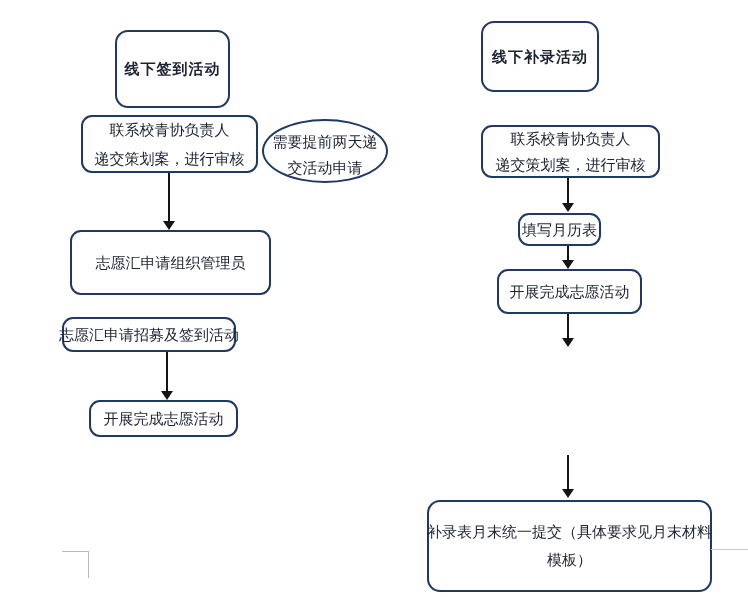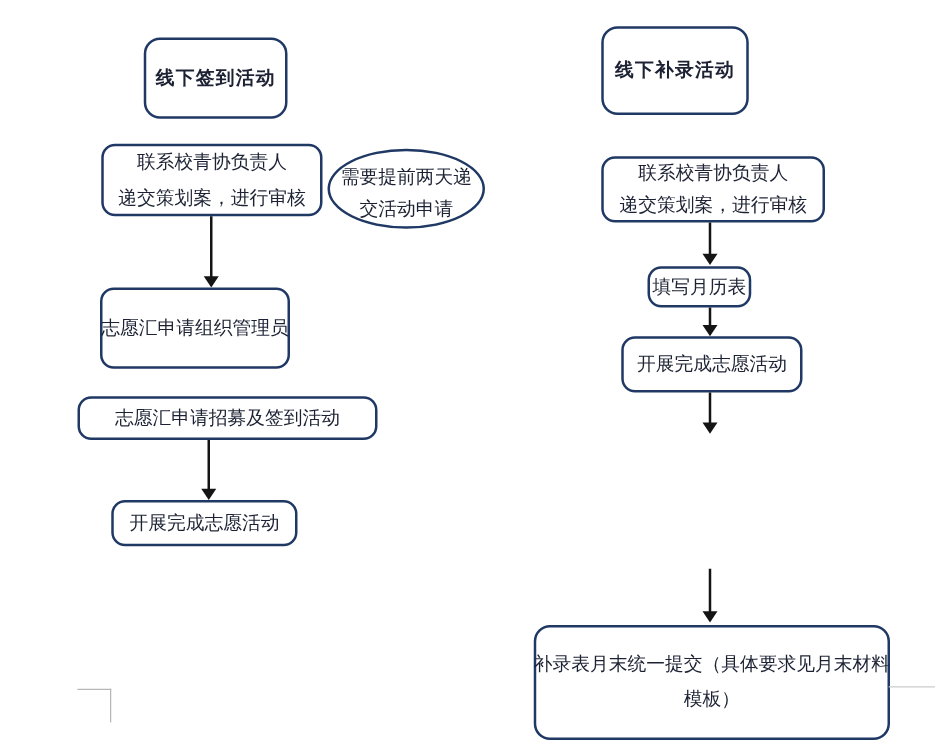--- a/index.html
+++ b/index.html
@@ -46,44 +46,44 @@
     border-right:6px solid transparent;
     border-top:9px solid var(--arrow);
   }
   .table-mark{position:absolute;background:var(--mark);}
 </style>
 </head>
 <body>
 
 <div class="canvas">
 
-  <div class="node title" style="left:115px;top:30px;width:115px;height:65px">
+  <div class="node title" style="left:115px;top:30px;width:115px;height:78px">
     <div class="line">线下签到活动</div>
   </div>
 
   <div class="node" style="left:81px;top:115px;width:177px;height:58px;line-height:29px">
     <div class="line">联系校青协负责人</div>
     <div class="line">递交策划案，进行审核</div>
   </div>
 
   <div class="node ellipse" style="left:262px;top:119px;width:126px;height:64px">
     <div class="line">需要提前两天递</div>
     <div class="line">交活动申请</div>
   </div>
 
   <div class="arrow" style="left:163px;top:173px;height:57px">
     <div class="arrow-line"></div>
     <div class="arrow-head"></div>
   </div>
 
-  <div class="node" style="left:80px;top:230px;width:152px;height:65px;line-height:30px">
+  <div class="node" style="left:70px;top:230px;width:201px;height:65px;line-height:30px">
     <div class="line">志愿汇申请组织管理员</div>
   </div>
 
-  <div class="node" style="left:62px;top:317px;width:240px;height:35px">
+  <div class="node" style="left:62px;top:317px;width:174px;height:35px">
     <div class="line">志愿汇申请招募及签到活动</div>
   </div>
 
   <div class="arrow" style="left:161px;top:352px;height:48px">
     <div class="arrow-line"></div>
     <div class="arrow-head"></div>
   </div>
 
   <div class="node" style="left:89px;top:400px;width:149px;height:37px">
     <div class="line">开展完成志愿活动</div>

